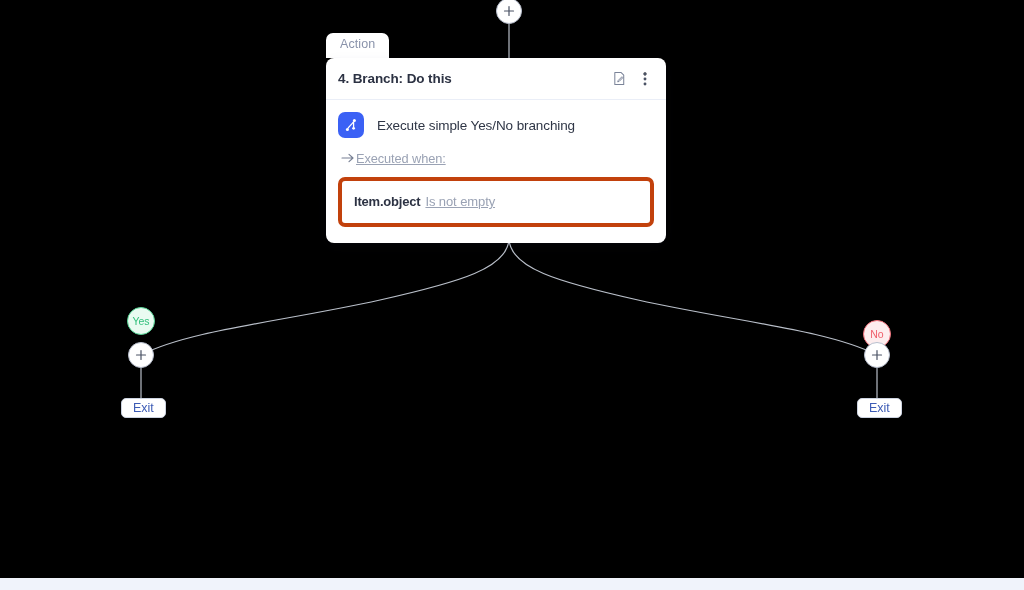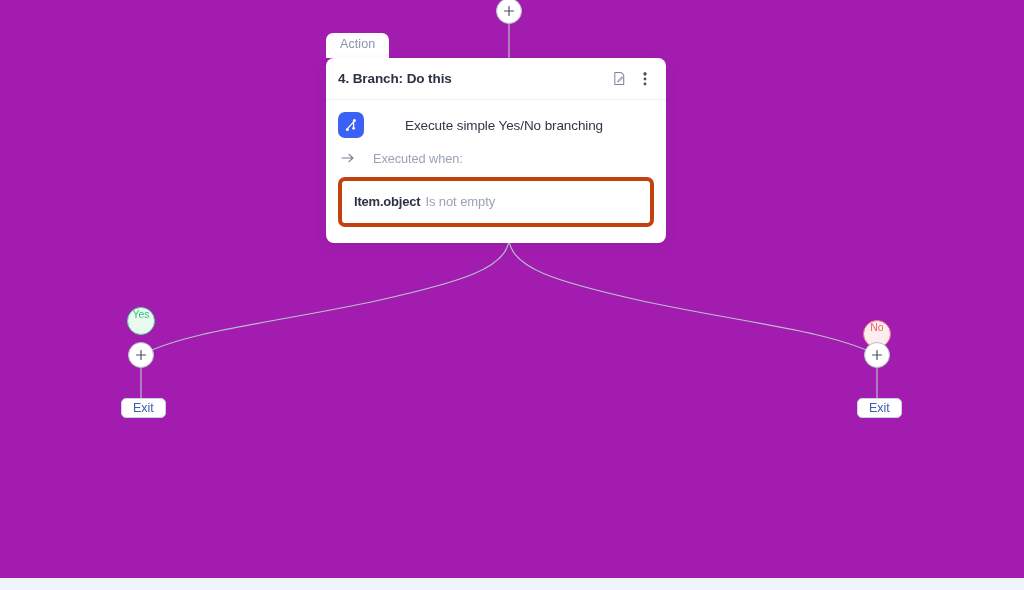--- a/index.html
+++ b/index.html
@@ -8,21 +8,21 @@
     width: 1024px; height: 590px;
     overflow: hidden;
     font-family: "Liberation Sans", sans-serif;
   }
   body { background: #eef1fa; }
 
   #canvas {
     position: relative;
     width: 1024px;
     height: 590px;
-    background: #a21caf;
+    background: #000000;
   }
 
   
   .bottom-band {
     position: absolute;
     left: 0; bottom: 0;
     width: 1024px; height: 12px;
     background: #f0f3fb;
   }
 
@@ -98,21 +98,20 @@
     color: #7b8499;
   }
   .hdr-icon.dots { margin-left: 9px; width: 14px; }
 
   .card-body { padding: 12px 12px 16px 12px; }
 
   .app-row {
     display: flex;
     align-items: center;
     margin: 0 0 10px 0;
-    gap: 28px;
   }
   .app-icon {
     width: 26px; height: 26px;
     border-radius: 7px;
     background: #3b61f5;
     display: flex; align-items: center; justify-content: center;
     flex: none;
   }
   .app-label {
     margin-left: 13px;
@@ -127,24 +126,25 @@
     margin: 0 0 9px 2px;
     height: 20px;
   }
   .arrow-icon {
     width: 16px; height: 16px;
     display: flex; align-items: center; justify-content: center;
     color: #767f93;
     flex: none;
   }
   .when-label {
-    margin-left: 17px;
+    margin-left: 0;
     font-size: 12.8px;
     color: #9aa2b4;
     letter-spacing: -.1px;
+    text-decoration: underline;
   }
 
   .cond-box {
     border: 4px solid #c2410c;
     border-radius: 7px;
     padding: 13px 12px 14px 12px;
     display: flex;
     align-items: baseline;
     cursor: pointer;
   }
@@ -152,29 +152,30 @@
     font-size: 13px;
     font-weight: bold;
     color: #2c3243;
     letter-spacing: -.2px;
   }
   .cond-op {
     font-size: 13px;
     color: #9aa2b4;
     margin-left: 5px;
     letter-spacing: -.1px;
+    text-decoration: underline;
   }
 
   
   .branch-badge {
     position: absolute;
     width: 28px; height: 28px;
     border-radius: 50%;
     display: flex;
-    align-items: flex-start;
+    align-items: center;
     justify-content: center;
     font-size: 10.5px;
     z-index: 5;
     cursor: pointer;
   }
   .badge-yes {
     left: 127px; top: 307px;
     background: #e9fbf1;
     border: 1.5px solid #56d596;
     color: #33c07d;

